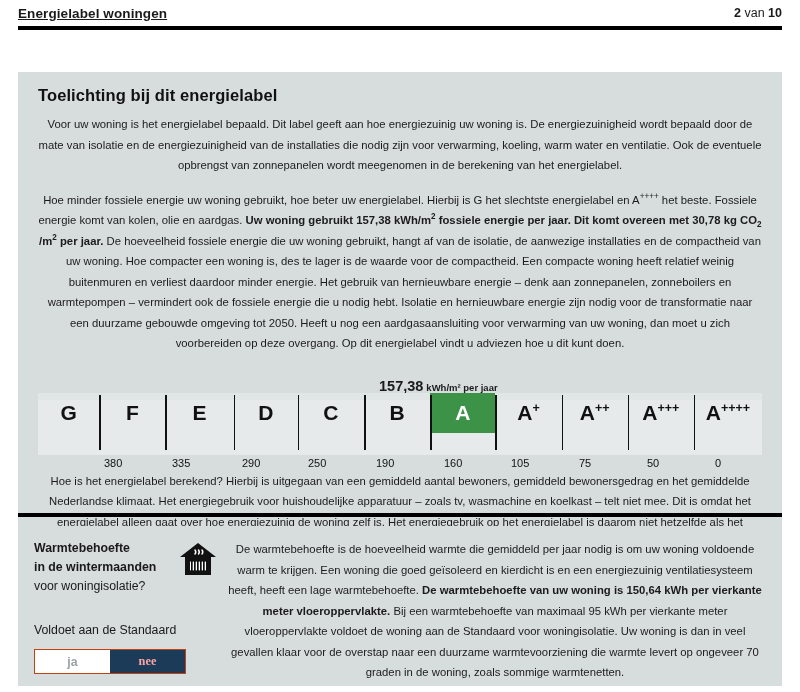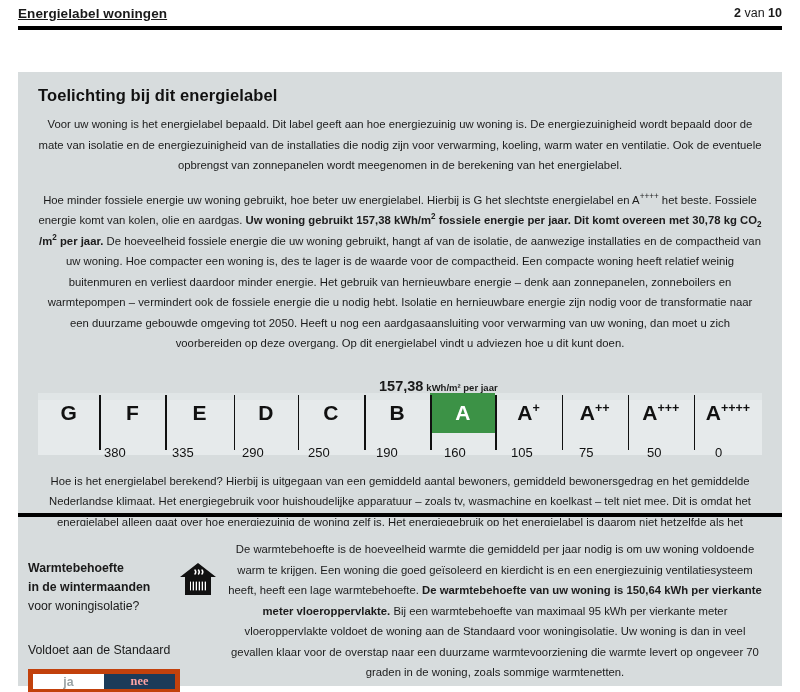--- a/index.html
+++ b/index.html
@@ -82,44 +82,44 @@
   .scale-cell.active { background: #3c9246; }
   .scale-cell.active .glyph { color: #ffffff; }
   .cell-divider {
     position: absolute; left: 0; top: 2px; width: 1.6px; height: 55px;
     background: #111;
   }
   .scale-values {
     position: absolute; left: 0; top: 44px; width: 100%; height: 18px;
   }
   .tick-val {
-    position: absolute; top: 8px; font-size: 13px; color: #111;
+    position: absolute; top: 20px; font-size: 11px; color: #111;
     padding-left: 3px;
   }
 
   
   .divider-rule {
     position: absolute; left: 18px; top: 513px; width: 764px; height: 4px;
     background: #000;
   }
 
   
   .panel-bottom {
     position: absolute; left: 18px; top: 526px; width: 764px; height: 160px;
     background: #d7dcdd;
     display: flex;
   }
   .bottom-left {
-    width: 200px; padding: 13px 0 0 10px; position: relative; margin-top: 20px;
+    width: 200px; padding: 13px 0 0 16px; position: relative;
   }
   .bl-title { font-size: 12.3px; font-weight: bold; line-height: 19px; }
   .bl-q { font-size: 12.3px; line-height: 19px; margin-top: 25px; }
   .toggle {
     margin-top: 9px; display: flex; width: 152px; height: 25px;
-    border: 5px solid #c2410c;
+    border: 1px solid #c2410c;
   }
   .toggle-opt {
     flex: 1; display: flex; align-items: center; justify-content: center;
     font-size: 12.3px; font-weight: bold;
   }
   .toggle-opt.off { background: #ffffff; color: #9aa3a5; }
   .toggle-opt.on  { background: #1c3b59; color: #fca5a5; font-family: Liberation Serif, serif; }
   .house-icon {
     position: absolute; left: 160px; top: 14px; width: 40px; height: 38px;
   }

